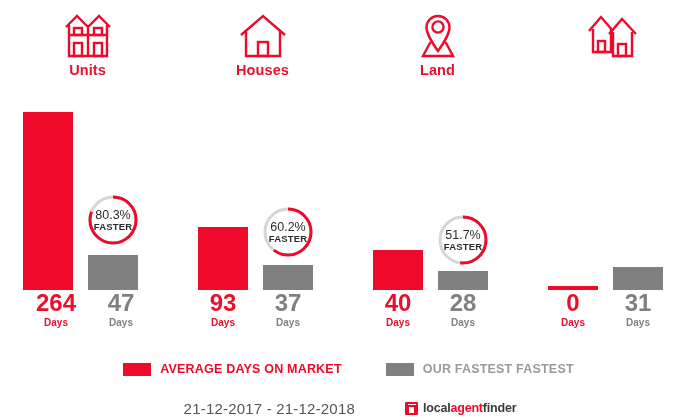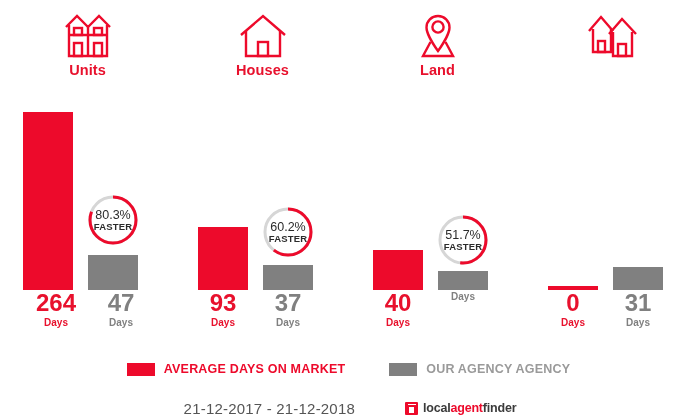--- a/index.html
+++ b/index.html
@@ -252,20 +252,21 @@
         <div class="vunit">Days</div>
       </div>
     </div>
 
     <div class="vgroup v2">
       <div class="vcol red-col">
         <div class="vnum">40</div>
         <div class="vunit">Days</div>
       </div>
       <div class="vcol gray-col">
+        <div class="vnum">28</div>
         <div class="vunit">Days</div>
       </div>
     </div>
 
     <div class="vgroup v3">
       <div class="vcol red-col">
         <div class="vnum">0</div>
         <div class="vunit">Days</div>
       </div>
       <div class="vcol gray-col">
@@ -276,21 +277,21 @@
 
   </div>
 
   <div class="legend">
     <div class="legend-item red-legend">
       <span class="swatch red"></span>
       <span class="legend-label">AVERAGE DAYS ON MARKET</span>
     </div>
     <div class="legend-item gray-legend">
       <span class="swatch gray"></span>
-      <span class="legend-label">OUR AGENCY AGENCY</span>
+      <span class="legend-label">OUR FASTEST FASTEST</span>
     </div>
   </div>
 
   <div class="footer">
     <span class="daterange">21-12-2017 - 21-12-2018</span>
     <span class="brand">
       <span class="brand-mark"></span>
       <span class="brand-text"><span class="bt-local">local</span><span class="bt-agent">agent</span><span class="bt-finder">finder</span></span>
     </span>
   </div>

